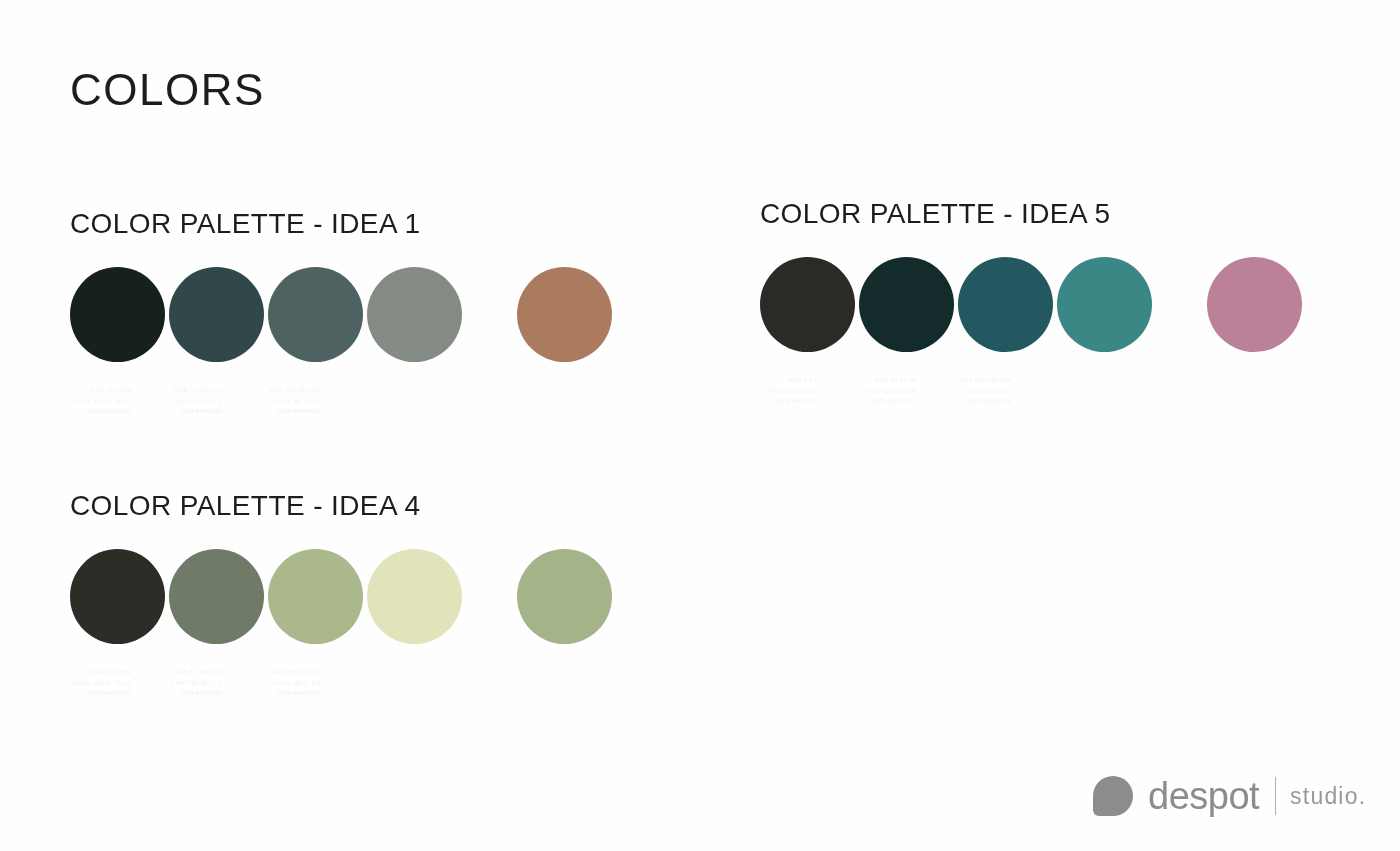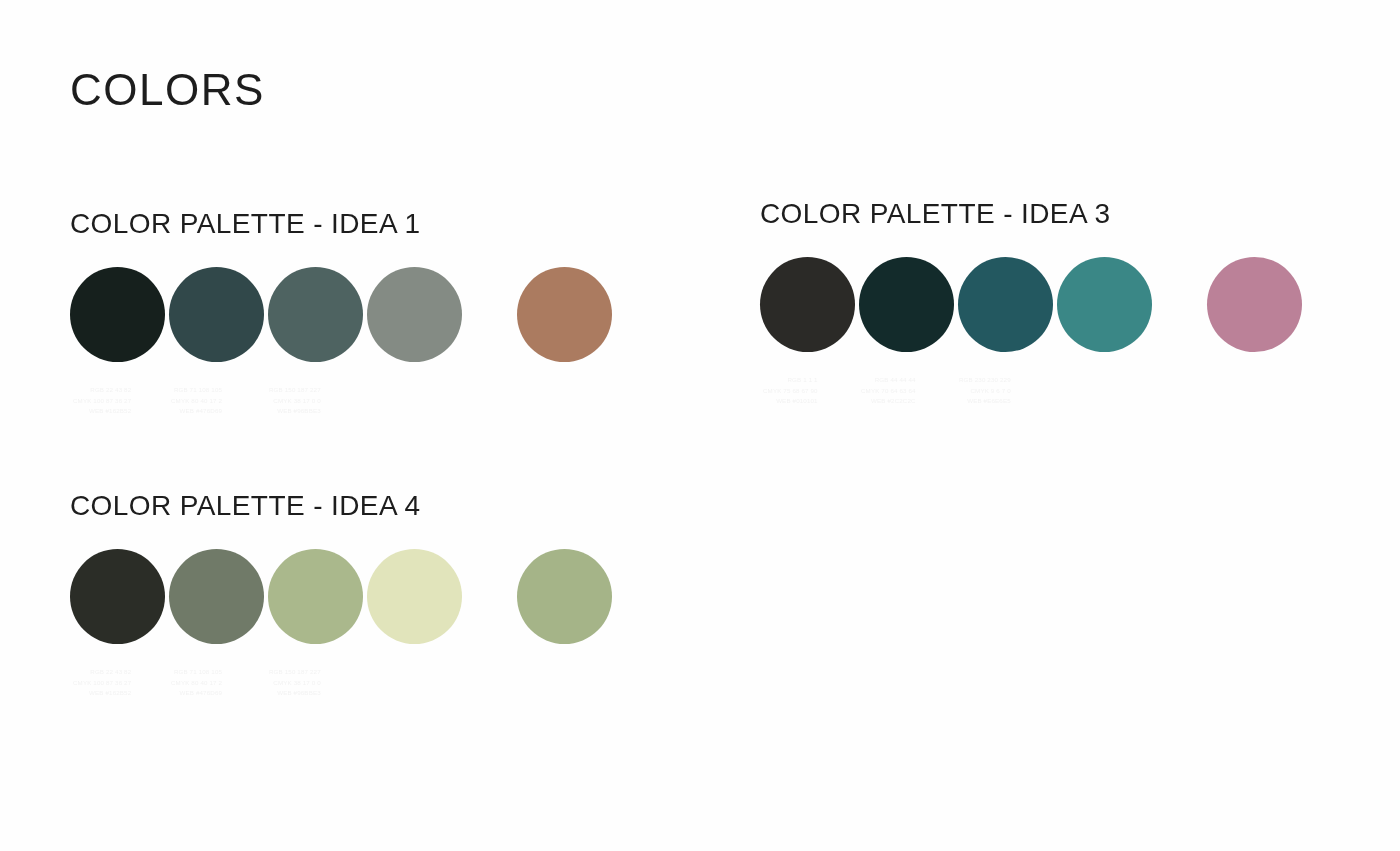--- a/index.html
+++ b/index.html
@@ -150,21 +150,21 @@
       </div>
       <div class="spec c2">
         <span class="line">RGB 150 187 227</span>
         <span class="line">CMYK 38 17 0 0</span>
         <span class="line">WEB #96BBE3</span>
       </div>
     </div>
   </div>
 
   <div class="palette" style="left:760px; top:200px;">
-    <div class="palette-title">COLOR PALETTE - IDEA 3</div>
+    <div class="palette-title">COLOR PALETTE - IDEA 5</div>
     <div class="swatch-row">
       <div class="swatch s0" style="background:#2b2a27"></div>
       <div class="swatch s1" style="background:#132b2b"></div>
       <div class="swatch s2" style="background:#235860"></div>
       <div class="swatch s3" style="background:#3a8786"></div>
       <div class="swatch s4" style="background:#bb8198"></div>
     </div>
     <div class="specs">
       <div class="spec c0">
         <span class="line">RGB 1 1 1</span>
@@ -205,14 +205,20 @@
         <span class="line">WEB #476D69</span>
       </div>
       <div class="spec c2">
         <span class="line">RGB 150 187 227</span>
         <span class="line">CMYK 38 17 0 0</span>
         <span class="line">WEB #96BBE3</span>
       </div>
     </div>
   </div>
 
+  <div class="logo">
+    <div class="logo-mark"></div>
+    <div class="logo-word">despot</div>
+    <div class="logo-divider"></div>
+    <div class="logo-sub">studio.</div>
+  </div>
 
 </div>
 
 </body></html>

